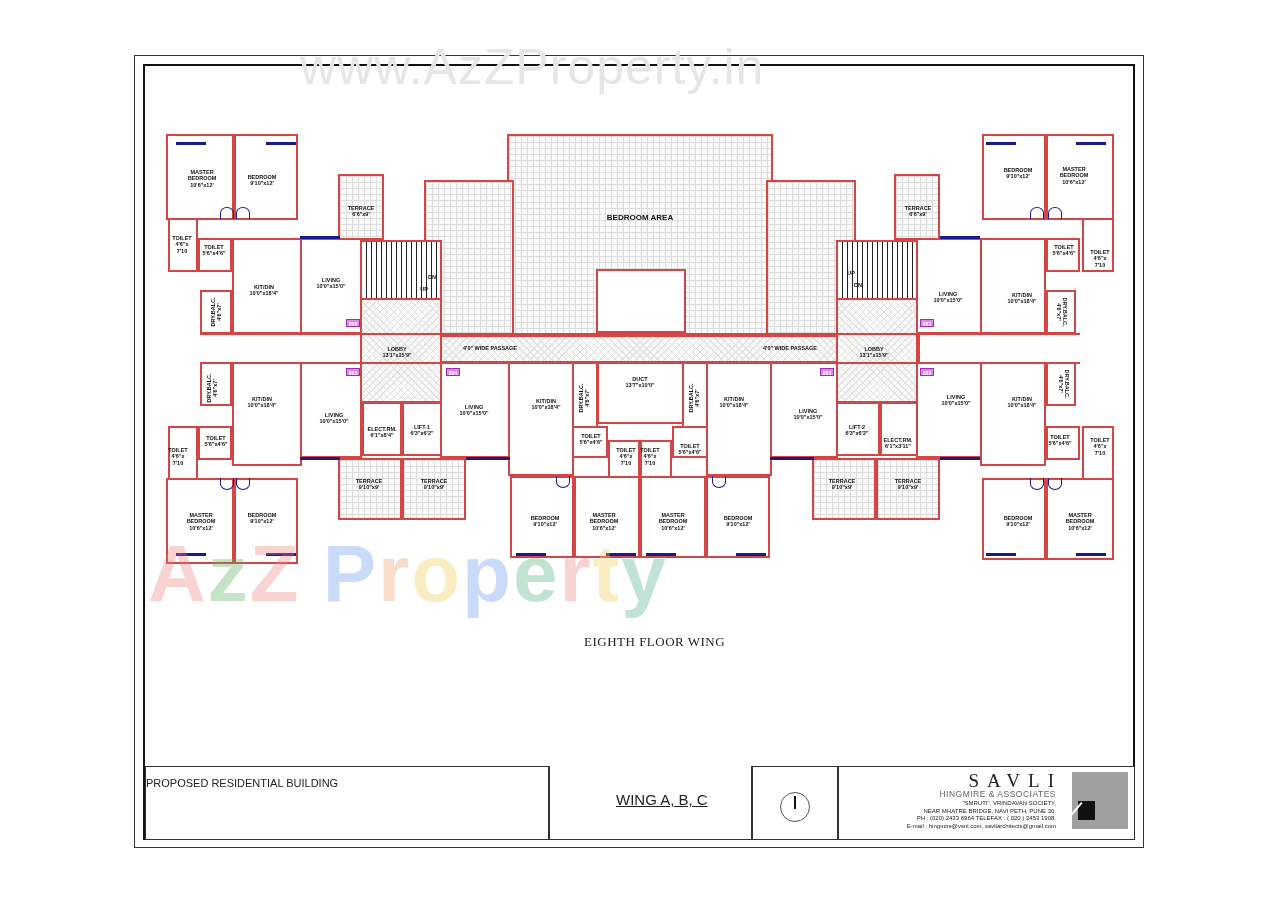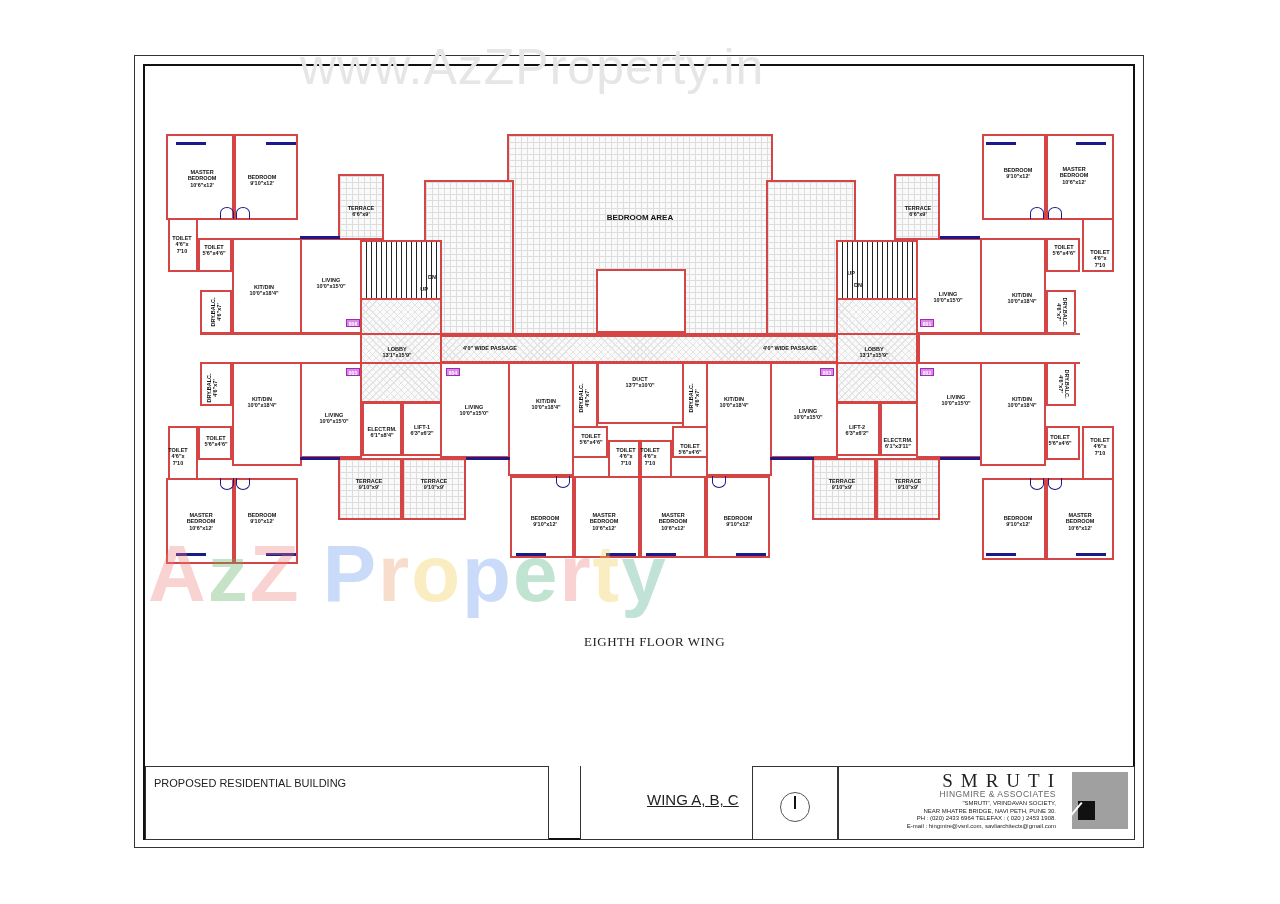--- a/index.html
+++ b/index.html
@@ -15,23 +15,23 @@
   .room.plain{background:#fff;}
   .lbl{position:absolute;font-size:5.5px;font-weight:bold;color:#111;text-align:center;line-height:1.15;white-space:pre-line;transform:translate(-50%,-50%);font-family:"Liberation Sans",sans-serif;}
   .lbl.big{font-size:8px;}
   .win{position:absolute;background:#1a1a8c;}
   .door{position:absolute;border:1.5px solid #1a1a8c;border-radius:50% 50% 0 0;border-bottom:none;box-sizing:border-box;}
   .tag{position:absolute;width:14px;height:8px;background:#d98be6;border:1px solid #a02ab5;font-size:5px;line-height:8px;text-align:center;color:#fff;font-weight:bold;box-sizing:border-box;}
   .stair{position:absolute;border:2px solid #d64545;box-sizing:border-box;background:repeating-linear-gradient(90deg,#fff 0 4px,#222 4px 5px);}
   .title-plan{position:absolute;left:584px;top:634px;font-family:"Liberation Serif",serif;font-size:13px;color:#222;letter-spacing:.5px;}
   .tb{position:absolute;border:1px solid #333;box-sizing:border-box;background:#fff;}
   .tb-left{left:145px;top:766px;width:404px;height:74px;}
-  .tb-left div{font-size:11px;color:#222;margin-left:8px;line-height:20px;}
+  .tb-left div{font-size:11px;color:#222;line-height:20px;}
   .tb-left div:first-child{margin-top:6px;}
-  .tb-wing{left:580px;top:766px;width:203px;height:74px;border-top:none;}
+  .tb-wing{left:549px;top:766px;width:203px;height:74px;border-top:none;}
   .tb-wing span{position:absolute;left:66px;top:25px;font-size:15px;color:#222;text-decoration:underline;}
   .tb-north{left:752px;top:766px;width:86px;height:74px;}
   .north-circle{position:absolute;left:27px;top:25px;width:30px;height:30px;border:1px solid #555;border-radius:50%;box-sizing:border-box;}
   .north-circle::after{content:"";position:absolute;left:13px;top:3px;width:2px;height:13px;background:#111;}
   .tb-firm{left:838px;top:766px;width:297px;height:74px;}
   .firm-name{position:absolute;right:72px;top:3px;font-family:"Liberation Serif",serif;font-size:19px;letter-spacing:8px;color:#222;}
   .firm-sub{position:absolute;right:78px;top:22px;font-size:8.5px;color:#666;letter-spacing:.5px;}
   .firm-line{position:absolute;right:78px;font-size:6px;color:#222;white-space:nowrap;text-align:right;}
   .firm-logo{position:absolute;right:6px;top:5px;width:56px;height:57px;background:#a0a0a0;}
   .firm-logo::before{content:"";position:absolute;left:6px;top:29px;width:17px;height:19px;background:#111;}
@@ -299,20 +299,20 @@
 <div class="tb tb-left">
   <div>PROPOSED RESIDENTIAL BUILDING</div>
 </div>
 <div class="tb tb-wing">
   <span>WING A, B, C</span>
 </div>
 <div class="tb tb-north">
   <div class="north-circle"></div>
 </div>
 <div class="tb tb-firm">
-  <div class="firm-name">SMRUTI</div>
+  <div class="firm-name">SAVLI</div>
   <div class="firm-sub">HINGMIRE &amp; ASSOCIATES</div>
   <div class="firm-line" style="top:33px;">"SMRUTI", VRINDAVAN SOCIETY,</div>
   <div class="firm-line" style="top:41px;">NEAR MHATRE BRIDGE, NAVI PETH, PUNE 30.</div>
   <div class="firm-line" style="top:48px;">PH : (020) 2433 6964       TELEFAX : ( 020 ) 2453 1908.</div>
   <div class="firm-line" style="top:56px;">E-mail : hingmire@vsnl.com, savliarchitects@gmail.com</div>
   <div class="firm-logo"></div>
 </div>
 
 </body></html>

